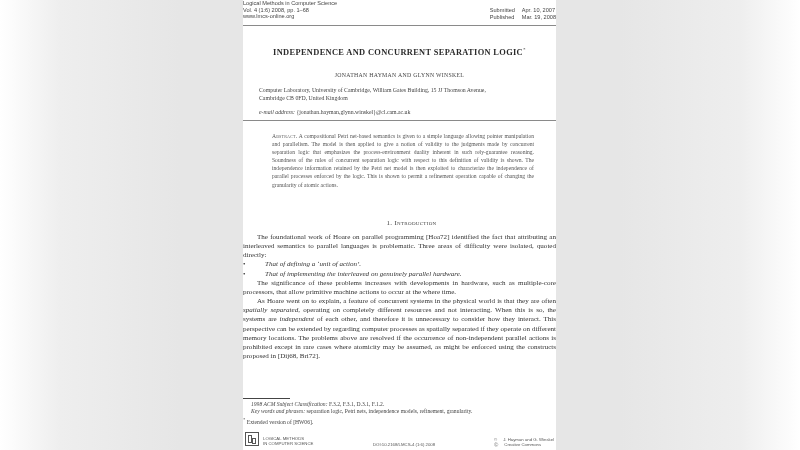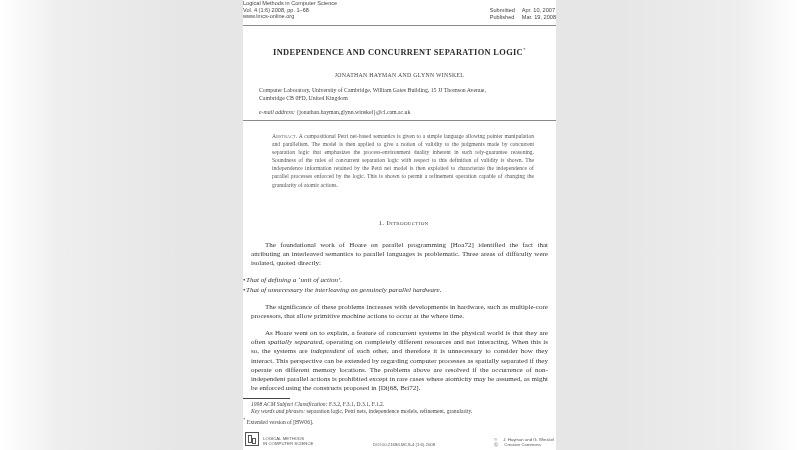--- a/index.html
+++ b/index.html
@@ -20,25 +20,25 @@
   .hdr-right .k { width: 26px; }
   .rule { position: absolute; left: 0; width: 313px; height: 1.4px; background: #8a8a8a; }
   .title { position: absolute; left: 0; width: 313px; top: 47px; text-align: center; font-size: 8.4px; letter-spacing: 0.35px; font-weight: bold; color: #2b2b2b; }
   .title sup { font-size: 5px; font-weight: normal; }
   .authors { position: absolute; left: 0; width: 313px; top: 72px; text-align: center; font-size: 5.8px; letter-spacing: 0.3px; color: #444; }
   .affil { position: absolute; left: 16px; width: 300px; top: 87px; font-size: 5.8px; line-height: 7.6px; color: #444; }
   .email { position: absolute; left: 16px; top: 109px; font-size: 5.8px; color: #444; }
   .email i { font-style: italic; }
   .abstract { position: absolute; left: 29px; width: 262px; top: 132px; font-size: 5.6px; line-height: 8.1px; color: #555; text-align: justify; }
   .abstract .sc { font-variant: small-caps; letter-spacing: 0.2px; }
-  .section { position: absolute; left: 4px; width: 313px; top: 219px; text-align: center; font-size: 7px; font-variant: small-caps; color: #444; letter-spacing: 0.3px; }
+  .section { position: absolute; left: 12px; width: 313px; top: 219px; text-align: center; font-size: 7px; font-variant: small-caps; color: #444; letter-spacing: 0.3px; }
   .body { position: absolute; left: 0; width: 313px; top: 233px; font-size: 7.05px; line-height: 9.15px; color: #333; text-align: justify; }
-  .body p { margin: 8px; text-indent: 14px; }
+  .body p { margin: 0; text-indent: 14px; }
   .bullets { margin: 0; padding: 0; list-style: none; }
-  .bullets li { position: relative; padding-left: 3px; font-style: italic; }
+  .bullets li { position: relative; padding-left: 22px; font-style: italic; }
   .bullets li::before { content: "\2022"; position: absolute; left: 0; font-style: normal; }
   .fnrule { position: absolute; left: 0; top: 398px; width: 47px; height: 0.8px; background: #444; }
   .footnotes { position: absolute; left: 0; width: 313px; top: 401px; font-size: 5.6px; line-height: 7.3px; color: #444; }
   .footnotes .ind { padding-left: 8px; }
   .footnotes i { font-style: italic; }
   .footer { position: absolute; left: 0; top: 431px; width: 313px; height: 19px; font-family: "Liberation Sans", sans-serif; font-size: 4.3px; color: #555; }
   .logo { position: absolute; left: 2px; top: 1px; width: 14px; height: 14px; border: 1px solid #555; box-sizing: border-box; }
   .logo::before { content: ""; position: absolute; left: 2px; top: 2px; width: 4px; height: 8px; border: 1px solid #555; box-sizing: border-box; }
   .logo::after { content: ""; position: absolute; right: 2px; top: 5px; width: 4px; height: 6px; border: 1px solid #555; box-sizing: border-box; }
   .lm { position: absolute; left: 20px; top: 6px; line-height: 4.6px; }
@@ -94,21 +94,21 @@
 
   <div class="section">
     <span>1.</span>
     <span>Introduction</span>
   </div>
 
   <div class="body">
     <p>The foundational work of Hoare on parallel programming [Hoa72] identified the fact that attributing an interleaved semantics to parallel languages is problematic. Three areas of difficulty were isolated, quoted directly:</p>
     <ul class="bullets">
       <li>That of defining a ‘unit of action’.</li>
-      <li>That of unnecessary the interleaving on genuinely parallel hardware.</li>
+      <li>That of implementing the interleaved on genuinely parallel hardware.</li>
     </ul>
     <p>The significance of these problems increases with developments in hardware, such as multiple-core processors, that allow primitive machine actions to occur at the where time.</p>
     <p><span>As Hoare went on to explain, a feature of concurrent systems in the physical world is that they are often </span><i>spatially separated</i><span>, operating on completely different resources and not interacting. When this is so, the systems are </span><i>independent</i><span> of each other, and therefore it is unnecessary to consider how they interact. This perspective can be extended by regarding computer processes as spatially separated if they operate on different memory locations. The problems above are resolved if the occurrence of non-independent parallel actions is prohibited except in rare cases where atomicity may be assumed, as might be enforced using the constructs proposed in [Dij68, Bri72].</span></p>
   </div>
 
   <div class="fnrule"></div>
   <div class="footnotes">
     <div class="ind">
       <i>1998 ACM Subject Classification:</i>
       <span>F.3.2, F.3.1, D.3.1, F.1.2.</span>

